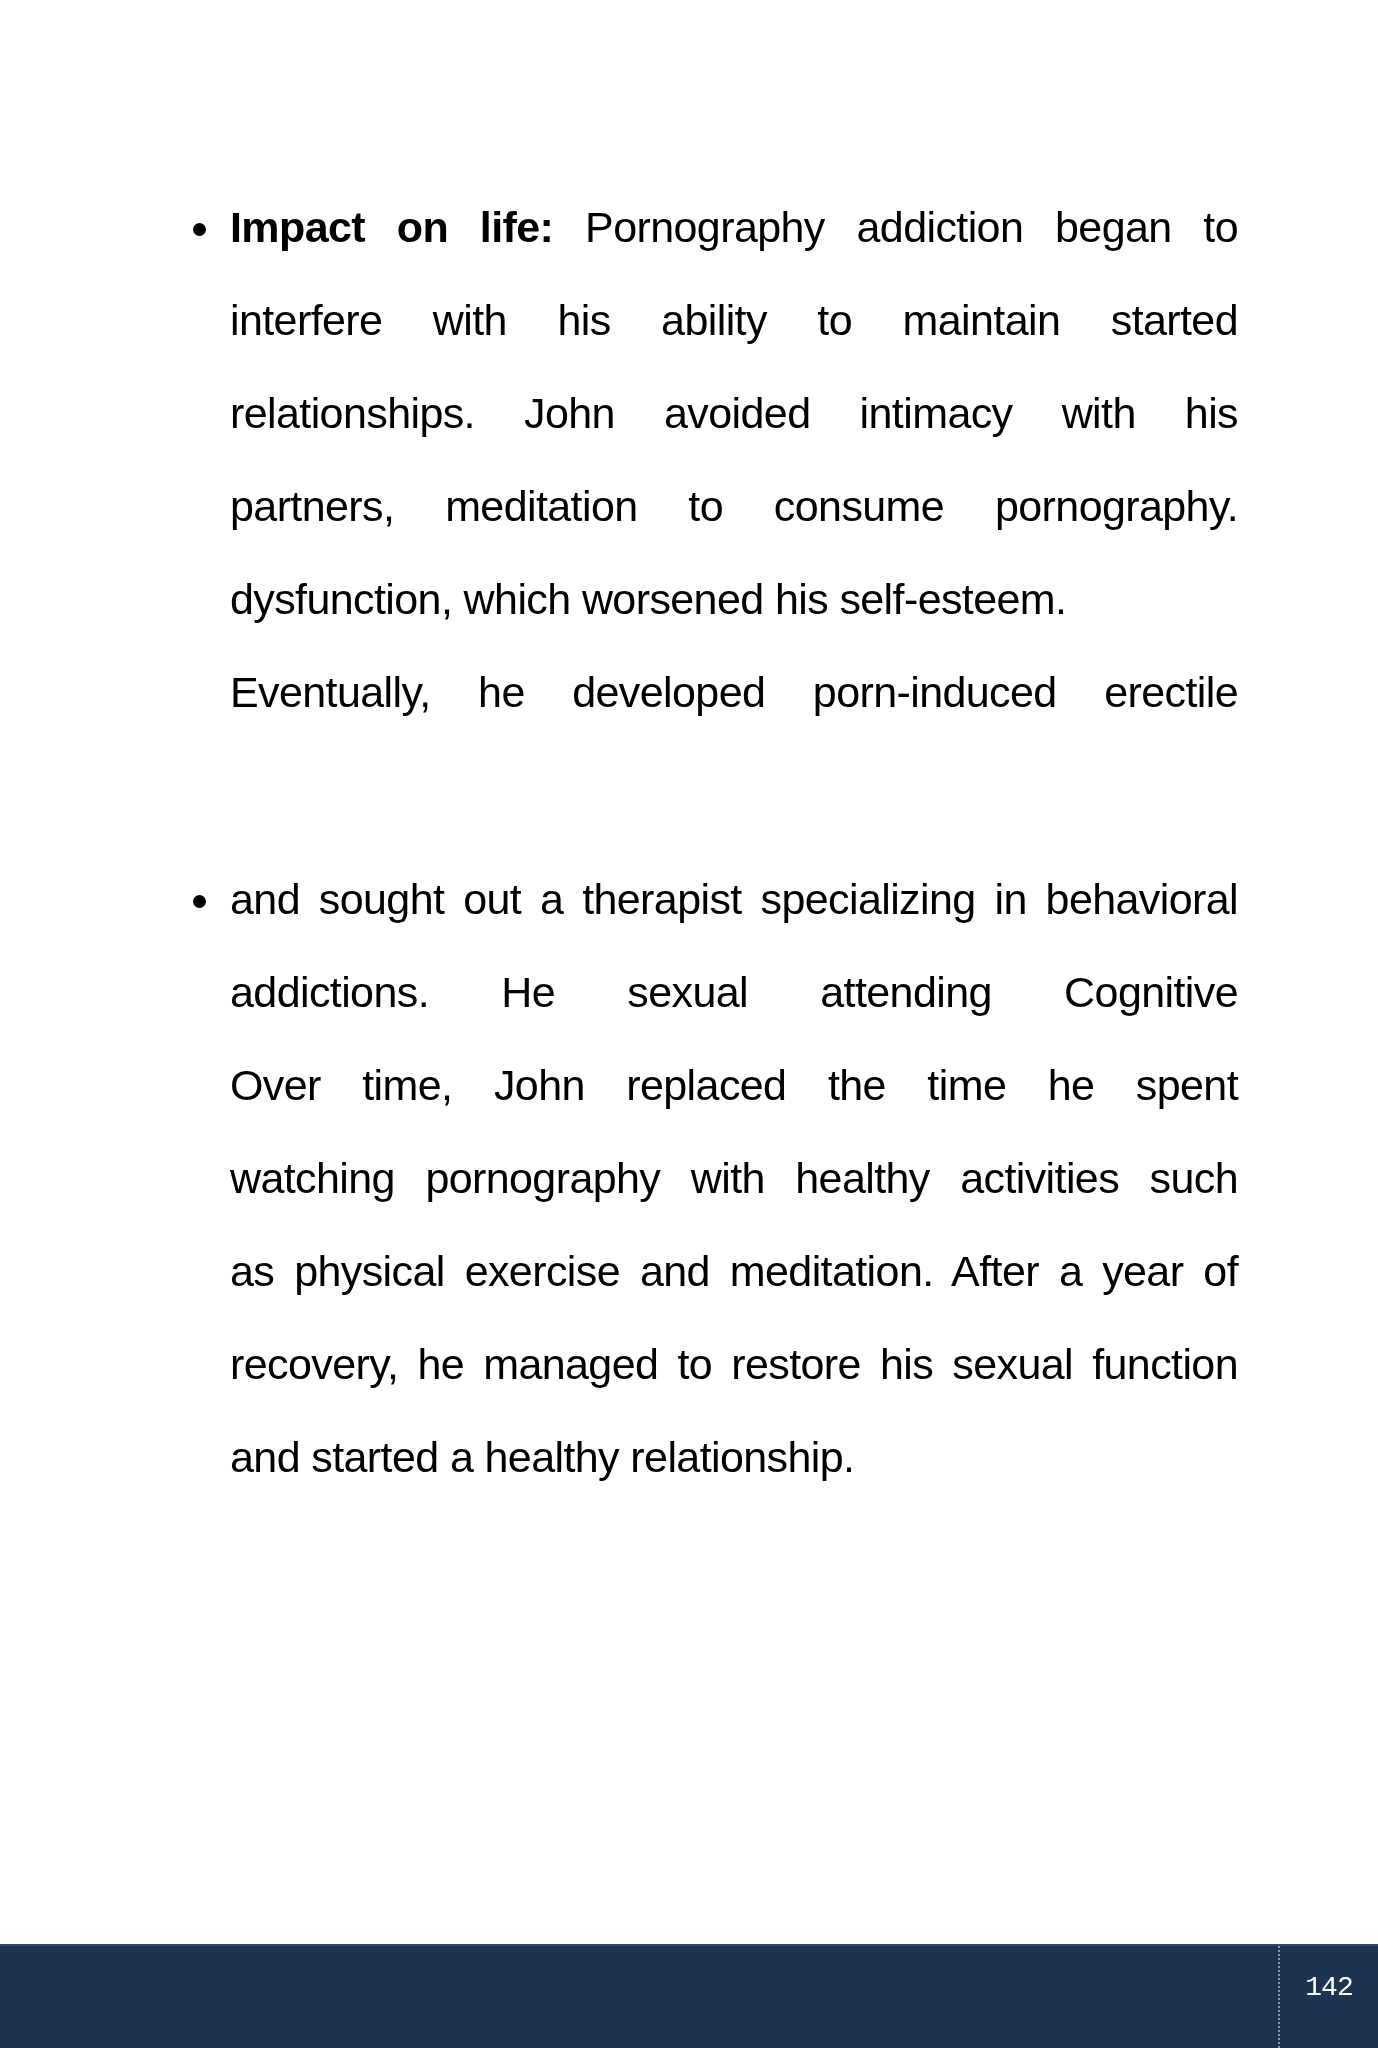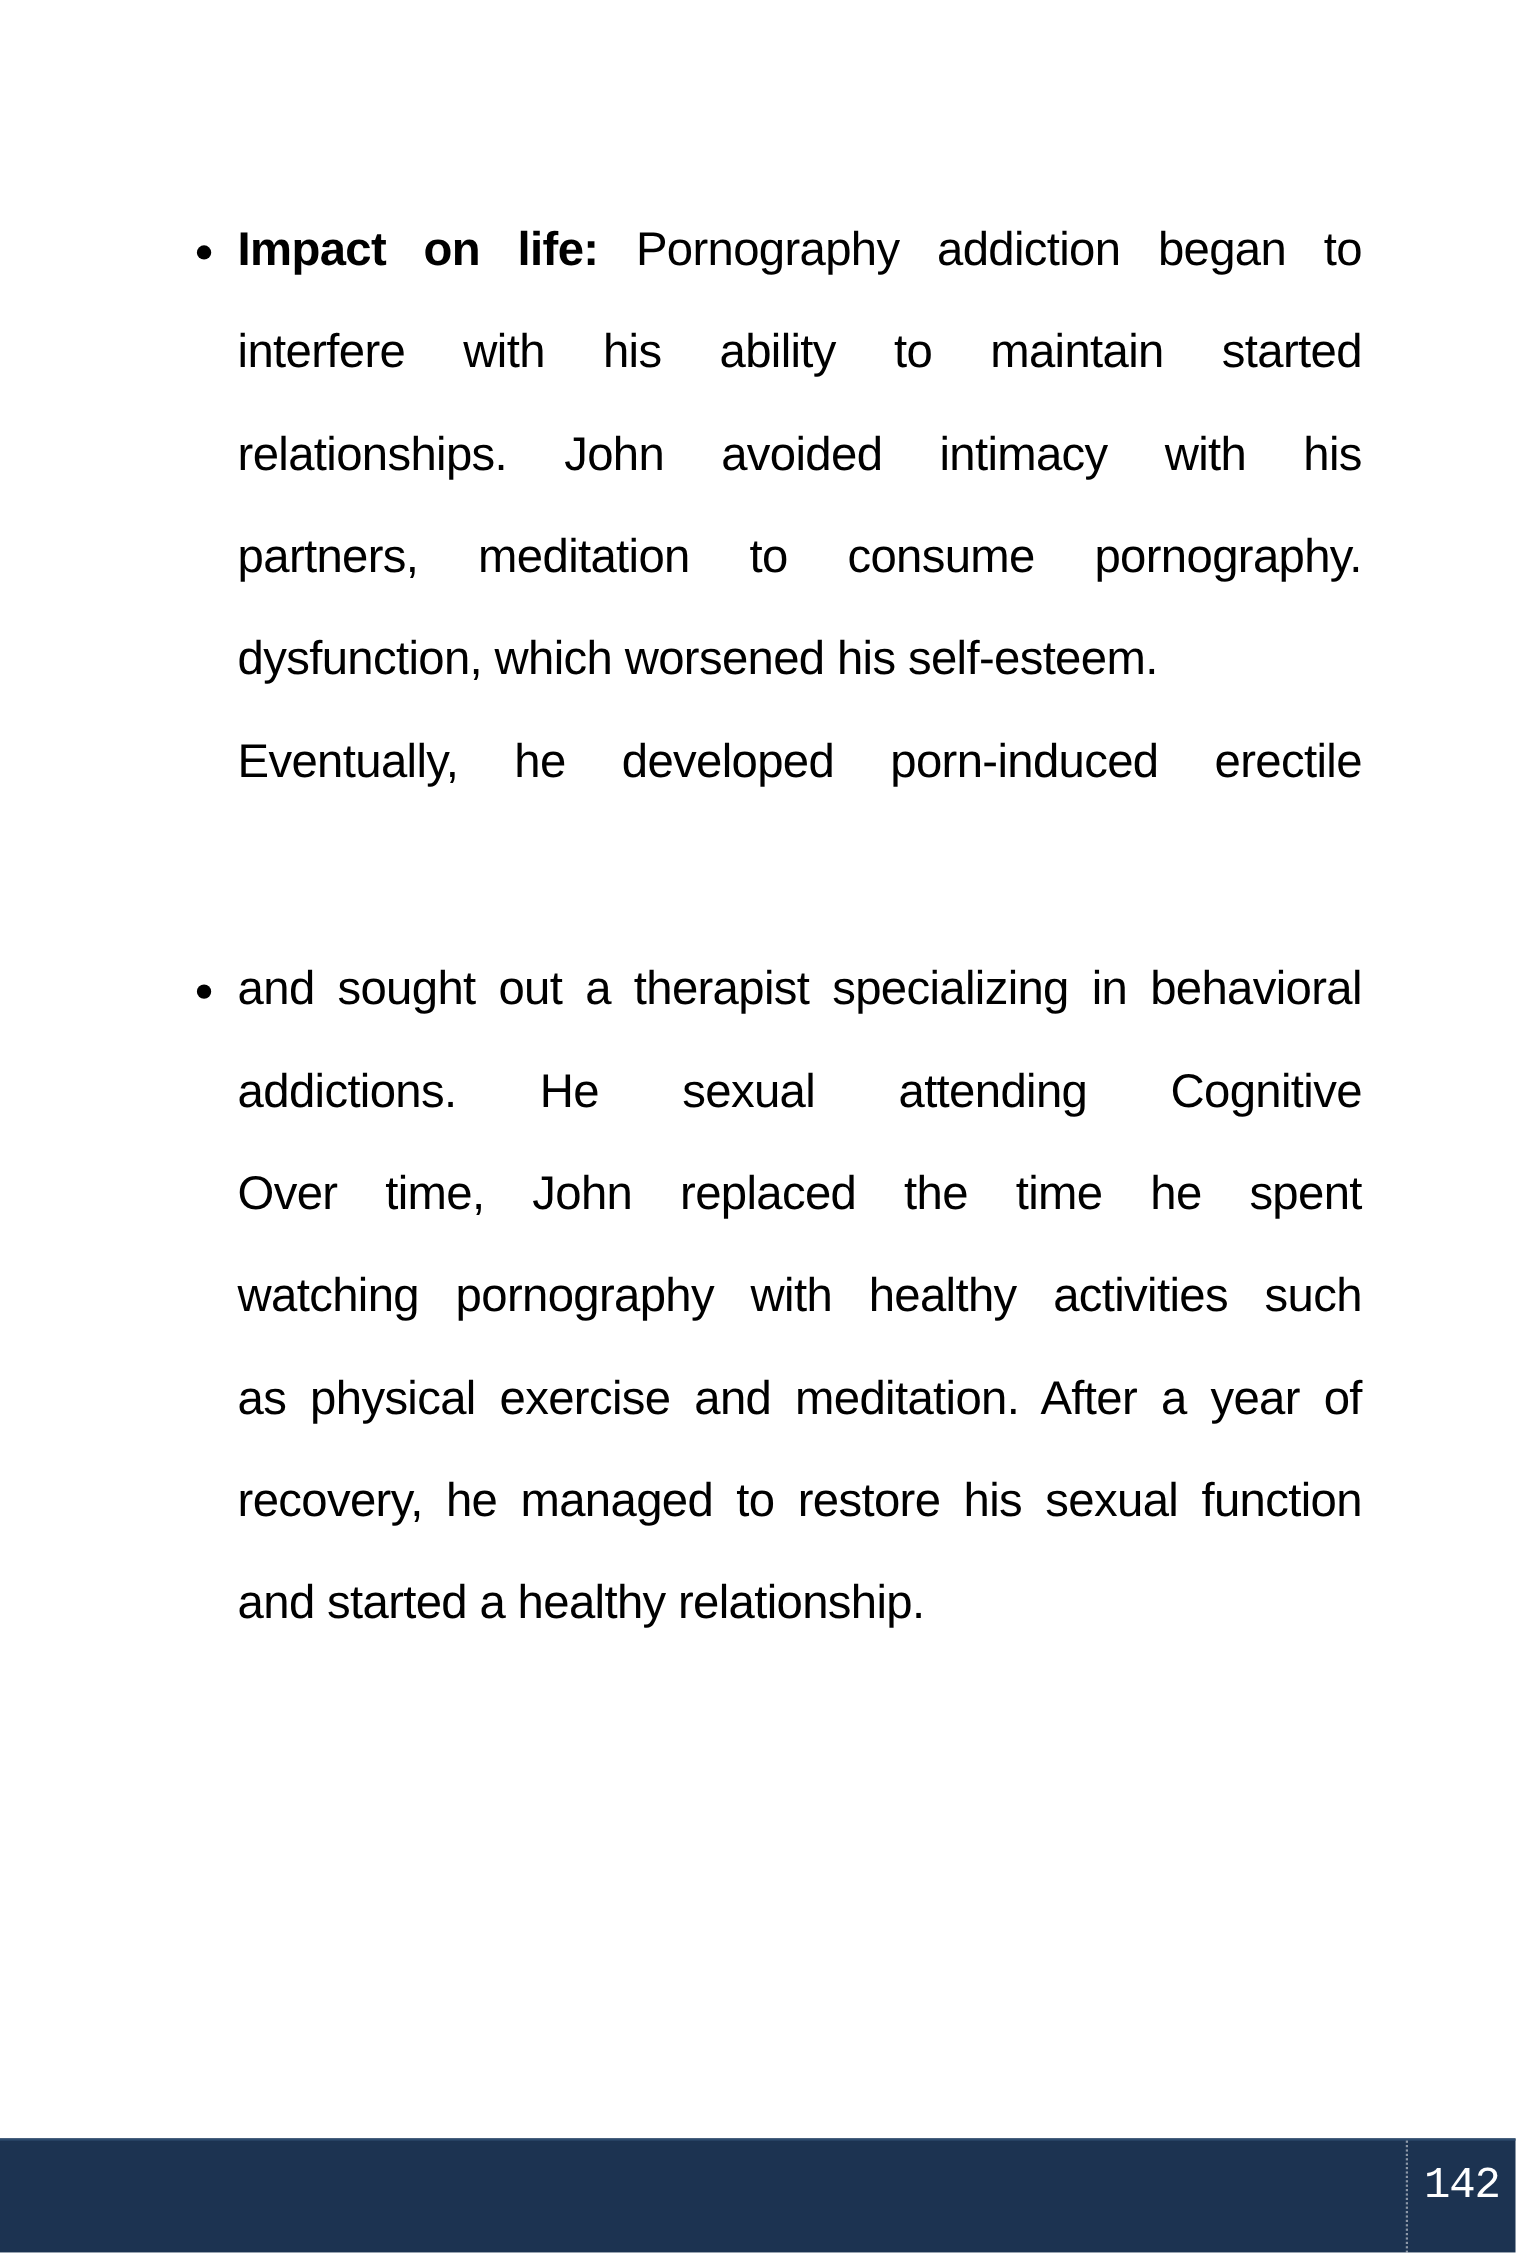--- a/index.html
+++ b/index.html
@@ -21,21 +21,21 @@
     left: 216px;
     top: 181px;
     width: 1022px;
     font-size: 43px;
     line-height: 93px;
     letter-spacing: -0.6px;
     color: #000000;
   }
   .bullet-item {
     position: relative;
-    margin: 0 0 114px 0;
+    margin: 0 0 114px 14px;
   }
   .bullet-item:last-child { margin-bottom: 0; }
   .bullet-dot {
     position: absolute;
     left: -37px;
     top: 42px;
     width: 13px;
     height: 13px;
     border-radius: 50%;
     background: #000000;
@@ -67,21 +67,21 @@
     width: 100px;
     height: 100%;
     border-left: 2px dotted rgba(255,255,255,0.5);
     box-sizing: border-box;
     display: flex;
     align-items: center;
     justify-content: center;
   }
   .page-num {
     font-family: "Liberation Mono", monospace;
-    font-size: 40px;
+    font-size: 28px;
     letter-spacing: -1px;
     color: #ffffff;
     transform: translateY(-10px);
   }
 </style>
 </head>
 <body>
 
 <div class="page">
 

